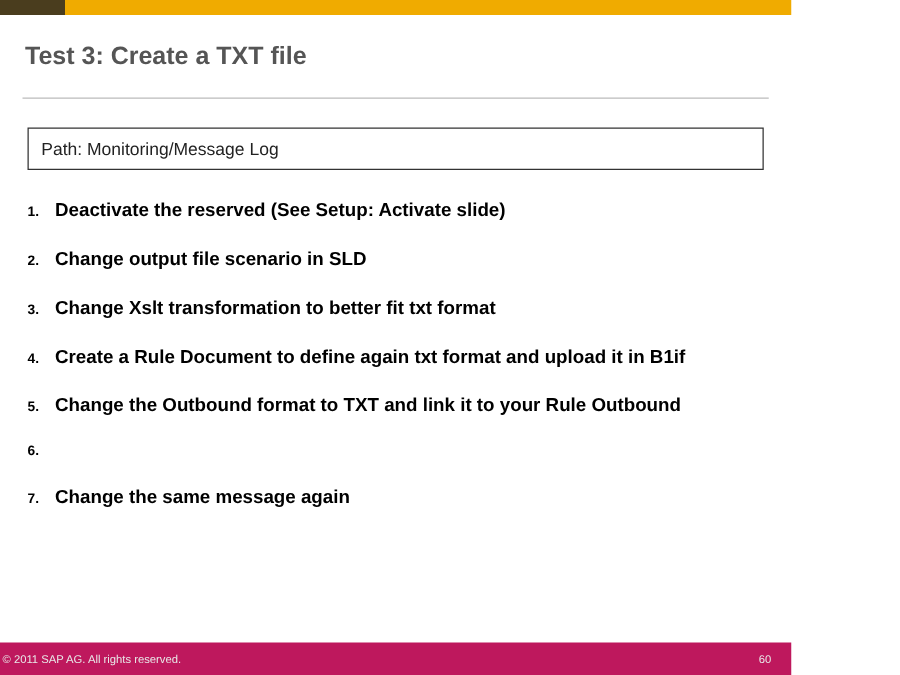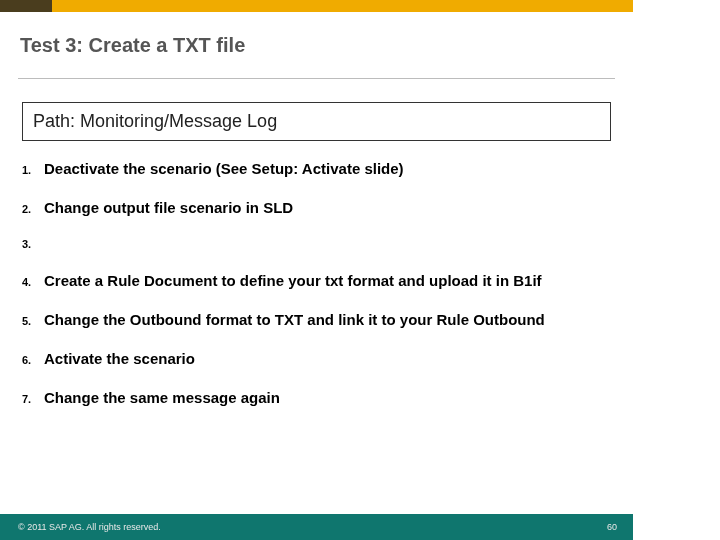--- a/index.html
+++ b/index.html
@@ -2,65 +2,65 @@
 <html><head>
 <meta charset="utf-8">
 <style>
   * { box-sizing: border-box; margin: 0; padding: 0; }
   html, body { width: 720px; height: 540px; font-family: Arial, Helvetica, sans-serif; background: #fff; color: #000; }
   .slide { position: relative; width: 633px; height: 540px; background: #fff; }
   .topband { position: absolute; top: 0; left: 0; right: 0; height: 12px; background: #f0ab00; }
   .topband .dark { position: absolute; top: 0; left: 0; width: 52px; height: 12px; background: #4a3d1e; }
   .title { position: absolute; top: 34px; left: 20px; font-size: 20px; font-weight: bold; color: #555; }
   .underline { position: absolute; top: 78px; left: 18px; right: 18px; height: 1px; background: #bcbcbc; }
-  .pathbox { position: absolute; top: 102px; left: 22px; right: 22px; border: 1px solid #333; padding: 8px 10px; font-size: 18px; color: #222; }
+  .pathbox { position: absolute; top: 102px; left: 22px; right: 22px; border: 1px solid #333; padding: 8px 10px; font-size: 14px; color: #222; }
   .steps { position: absolute; top: 160px; left: 22px; right: 22px; }
   .steps li { list-style: none; display: flex; align-items: baseline; margin: 0 0 22px 0; }
   .steps .num { font-size: 11px; font-weight: bold; width: 22px; flex-shrink: 0; }
   .steps .txt { font-size: 15px; font-weight: bold; }
-  .footer { position: absolute; left: 0; right: 0; bottom: 0; height: 26px; background: #0f766e; color: #e8e8e8; display: flex; align-items: center; justify-content: space-between; padding: 0 16px 0 18px; font-size: 9px; }
+  .footer { position: absolute; left: 0; right: 0; bottom: 0; height: 26px; background: #be185d; color: #e8e8e8; display: flex; align-items: center; justify-content: space-between; padding: 0 16px 0 2px; font-size: 9px; }
   .footer .left { display: flex; align-items: center; gap: 6px; }
   .footer .copy { font-size: 9px; }
 </style>
 </head>
 <body>
 <div class="slide">
 
   <div class="topband">
     <div class="dark"></div>
   </div>
 
   <div class="title">Test 3: Create a TXT file</div>
   <div class="underline"></div>
 
   <div class="pathbox">Path:  Monitoring/Message Log</div>
 
   <ol class="steps">
     <li>
         <span class="num">1.</span>
-        <span class="txt">Deactivate the scenario (See Setup: Activate slide)</span>
+        <span class="txt">Deactivate the reserved (See Setup: Activate slide)</span>
       </li>
     <li>
         <span class="num">2.</span>
         <span class="txt">Change output file scenario in SLD</span>
       </li>
     <li>
         <span class="num">3.</span>
+        <span class="txt">Change Xslt transformation to better fit txt format</span>
       </li>
     <li>
         <span class="num">4.</span>
-        <span class="txt">Create a Rule Document to define your txt format and upload it in B1if</span>
+        <span class="txt">Create a Rule Document to define again txt format and upload it in B1if</span>
       </li>
     <li>
         <span class="num">5.</span>
         <span class="txt">Change the Outbound format to TXT and link it to your Rule Outbound</span>
       </li>
     <li>
         <span class="num">6.</span>
-        <span class="txt">Activate the scenario</span>
       </li>
     <li>
         <span class="num">7.</span>
         <span class="txt">Change the same message again</span>
       </li>
   </ol>
 
   <div class="footer">
     <div class="left">
       <span class="copy">© 2011 SAP AG. All rights reserved.</span>

